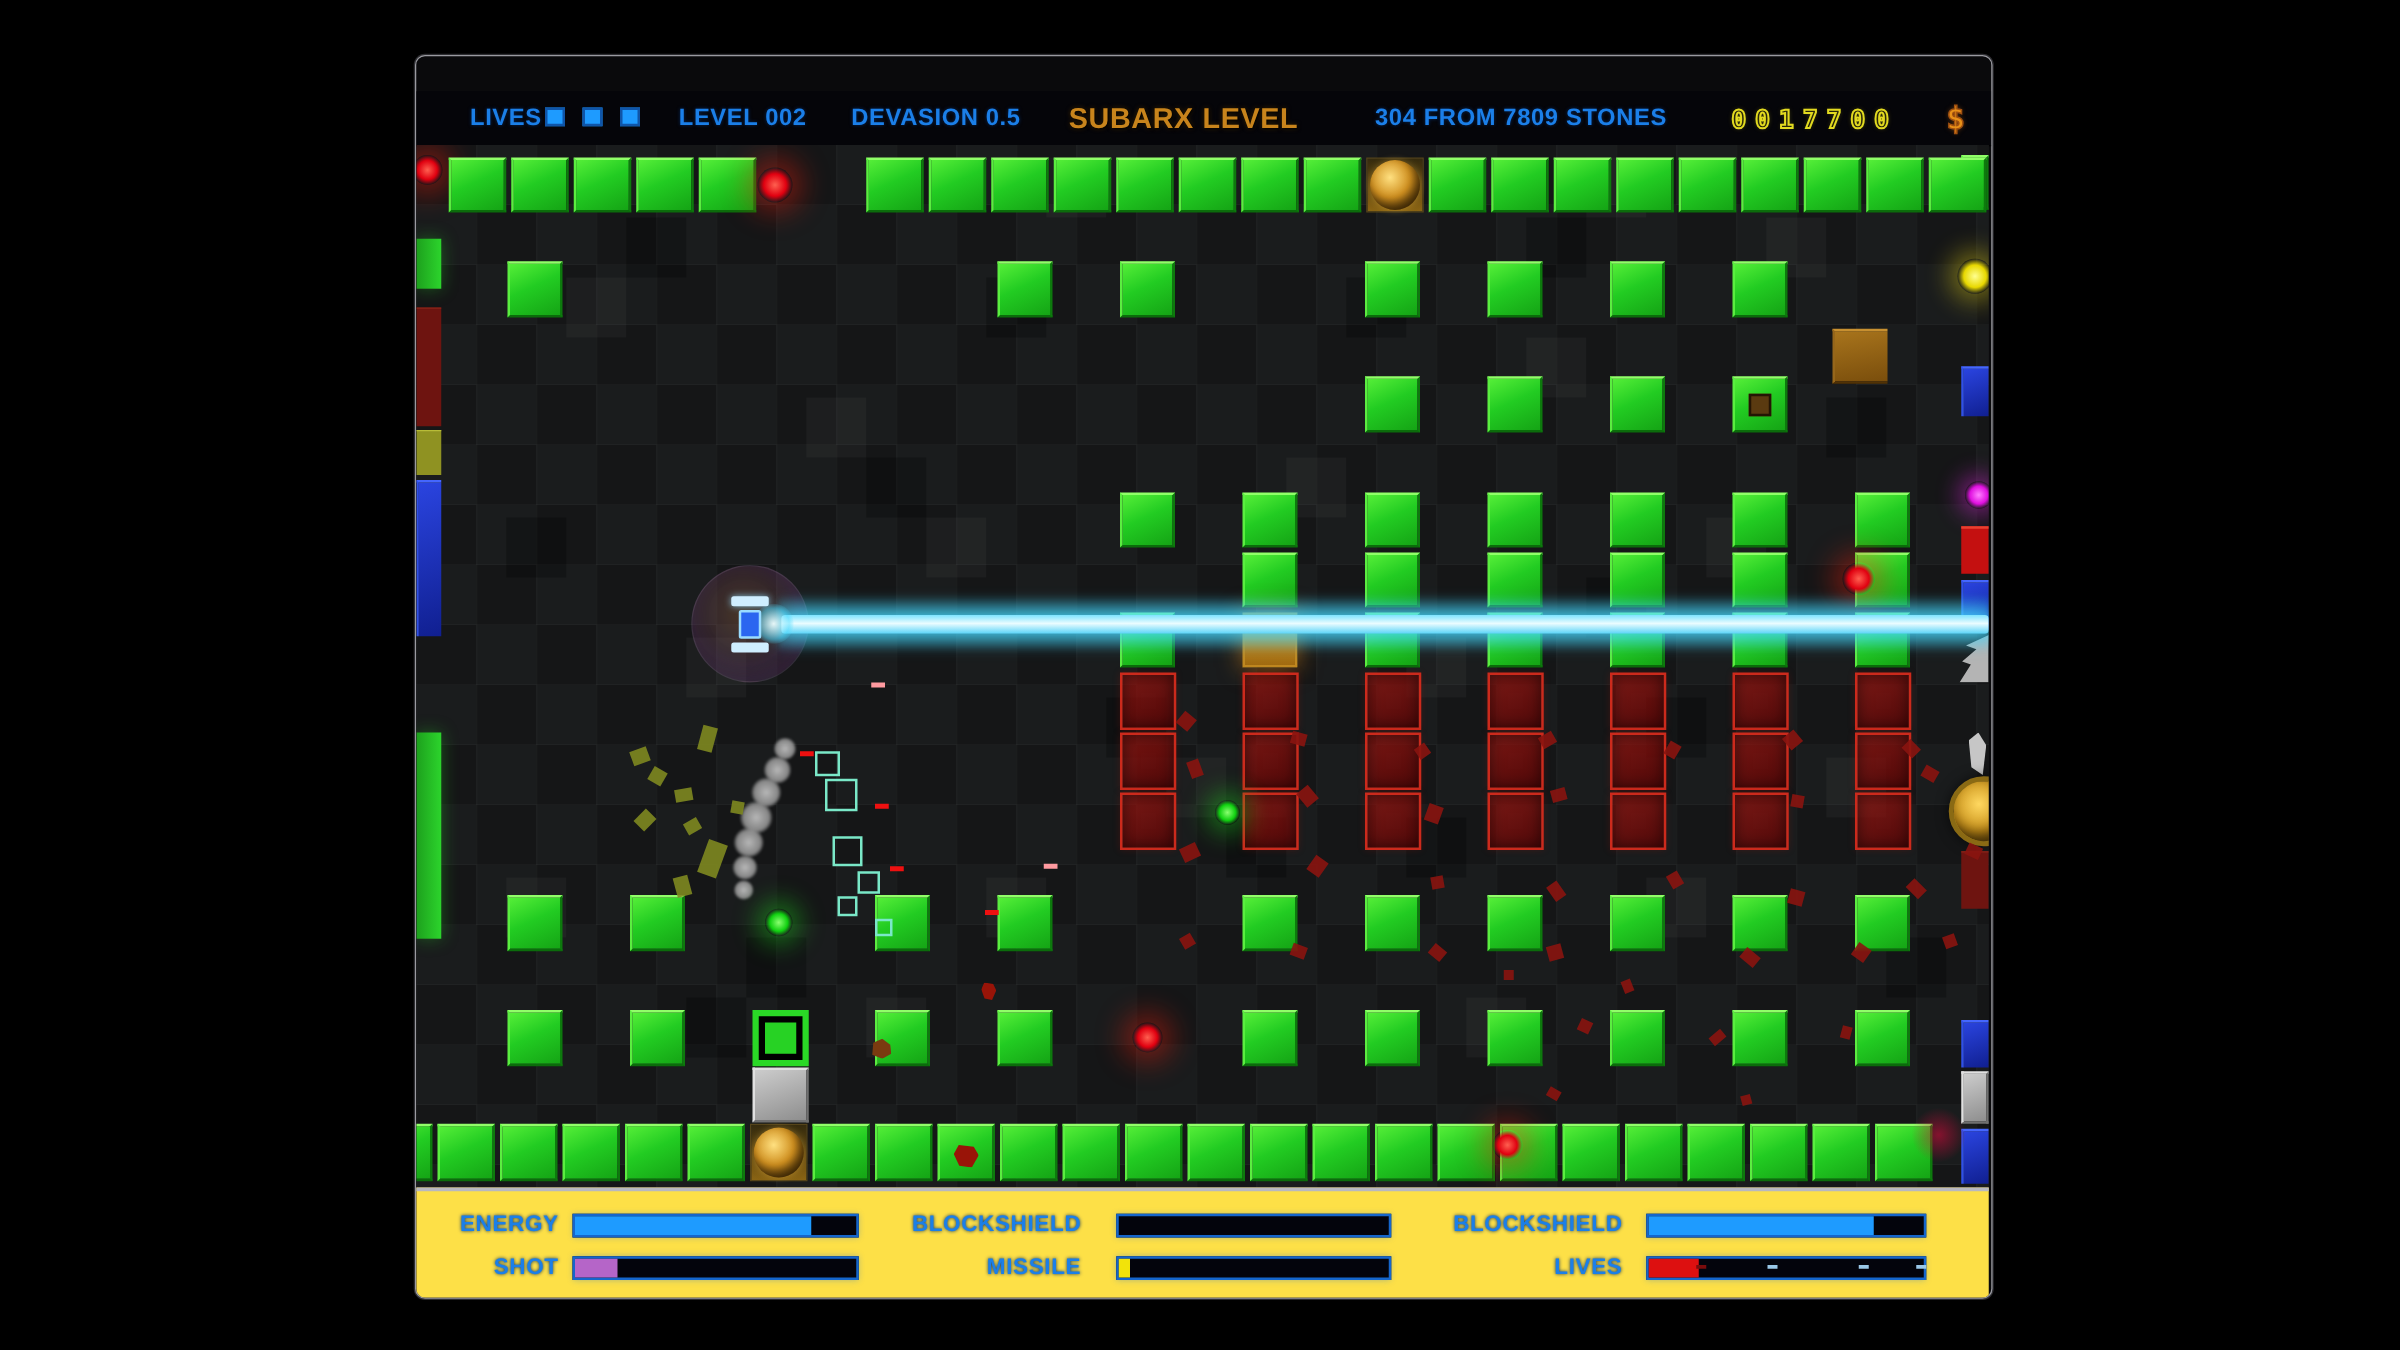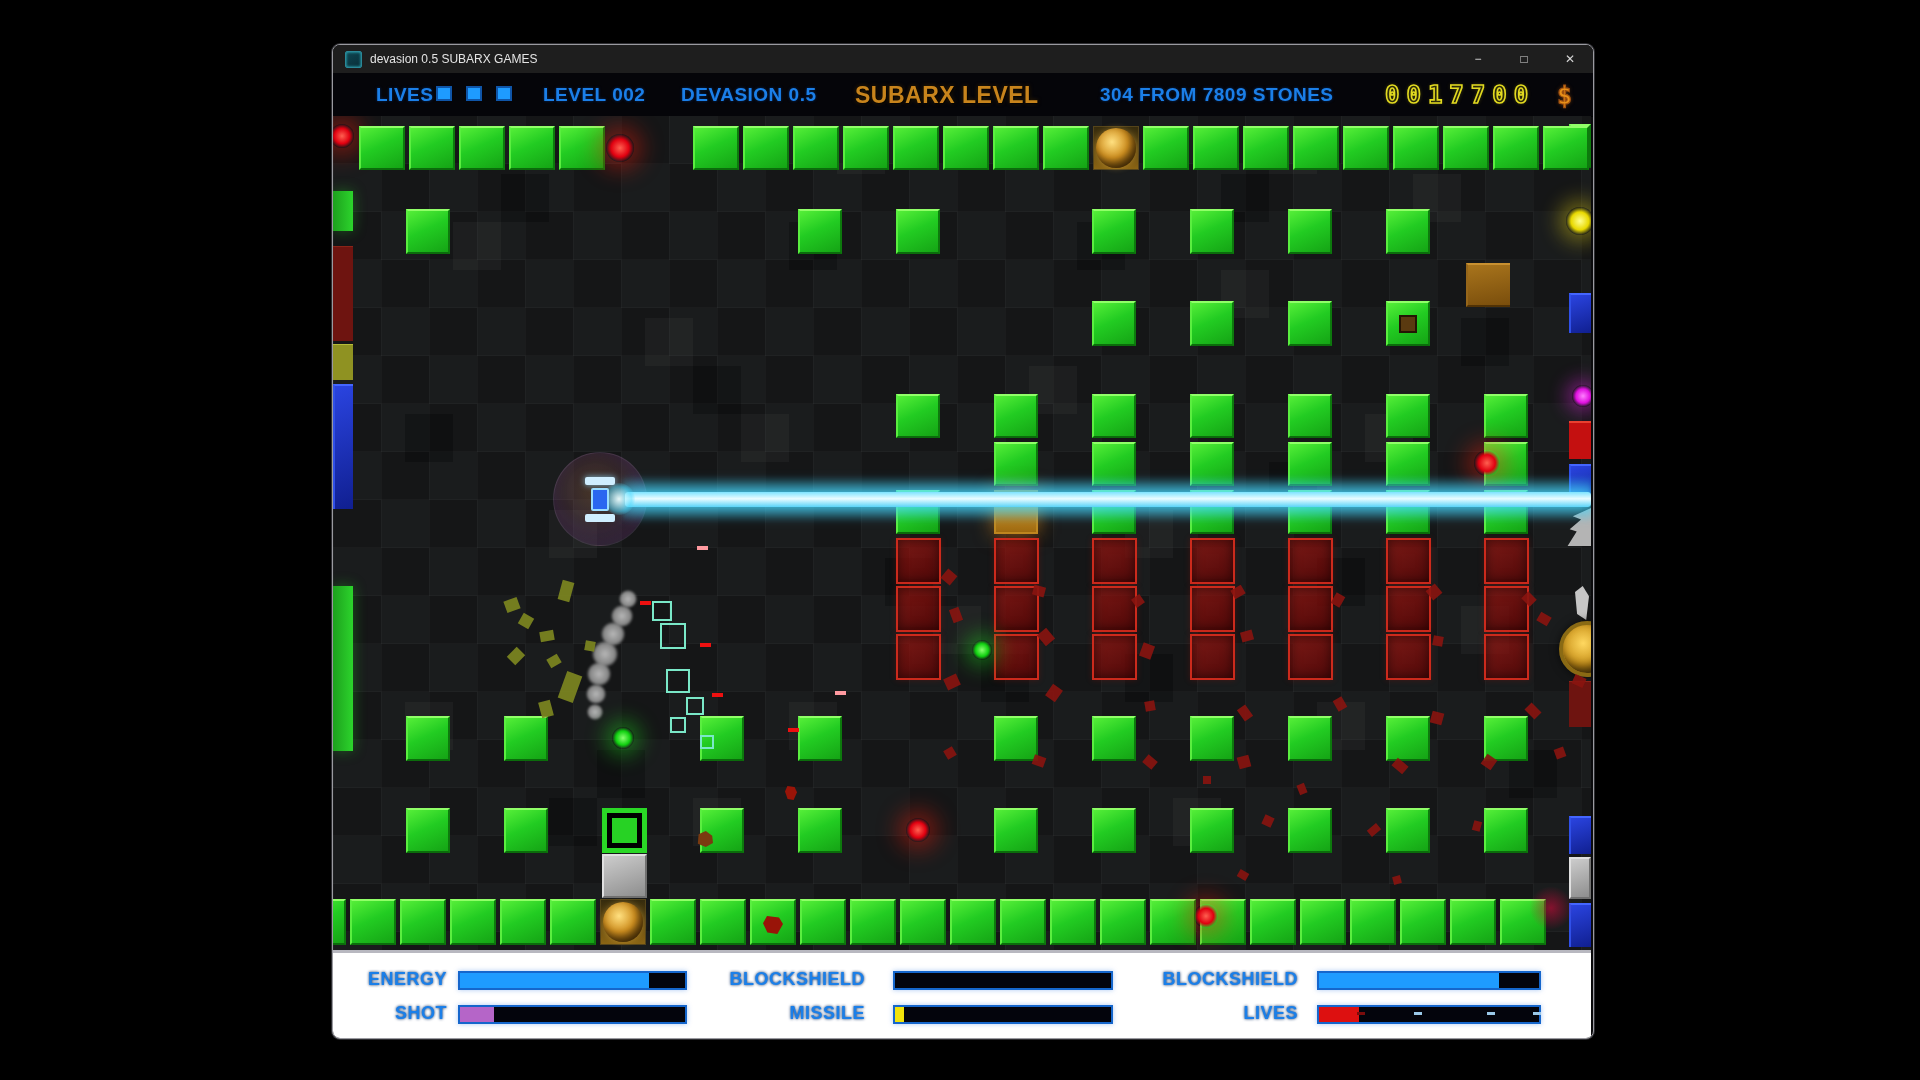--- a/index.html
+++ b/index.html
@@ -18,21 +18,21 @@
   .winbtn{width:46px;height:100%;display:flex;align-items:center;justify-content:center;
     color:#d6d6d6;font-size:12px;}
   
   .header{position:absolute;left:0;top:28px;right:0;height:43px;background:#050509;
     border-bottom:1px solid #000;}
   .hitem{position:absolute;top:50%;transform:translateY(-50%);color:#1b7fe8;font-weight:bold;
     font-size:19px;letter-spacing:.5px;text-shadow:0 0 3px #062a60;white-space:nowrap;}
   .lifesq{position:absolute;top:13px;width:16px;height:15px;background:#1e9bff;
     border:2px solid #0f55a8;box-sizing:border-box;}
   .brand{color:#c8841c;font-size:23px;text-shadow:1px 1px 2px #000,0 0 4px #402800;}
-  .score{font-family:"DejaVu Sans Mono",monospace;font-size:24px;letter-spacing:7px;
+  .score{font-family:"DejaVu Sans Mono",monospace;font-size:20px;letter-spacing:7px;
     color:rgba(20,20,0,.15);-webkit-text-stroke:1.6px #e2da20;text-shadow:0 0 4px rgba(220,210,30,.35);}
   .cur{color:#e89018;-webkit-text-stroke:1.2px #a05010;font-size:25px;font-weight:bold;
     font-family:"DejaVu Sans Mono",monospace;text-shadow:0 0 4px rgba(230,120,20,.5);}
   
   .field{position:absolute;left:0;top:71px;width:1258px;height:834px;overflow:hidden;
     background-color:#141516;
     background-image:
       repeating-linear-gradient(0deg, rgba(255,255,255,.028) 0 1px, rgba(0,0,0,0) 1px 48px),
       repeating-linear-gradient(90deg, rgba(255,255,255,.028) 0 1px, rgba(0,0,0,0) 1px 48px),
       repeating-conic-gradient(#1a1c1d 0% 25%, #151617 25% 50%);
@@ -101,49 +101,34 @@
      filter:blur(2px);}
   .beamcore{background:linear-gradient(180deg,#7ee4ff,#eafcff 45%,#5ad4f8);border-radius:3px;
      box-shadow:0 0 16px 4px rgba(80,220,255,.8);}
   .flare{border-radius:50%;background:radial-gradient(circle,rgba(240,255,255,.95),rgba(80,220,255,.5) 55%,rgba(0,180,255,0) 75%);}
   .ship{background:transparent;}
   .ship::before{content:'';position:absolute;left:2px;right:2px;top:0;height:8px;background:#cfeeff;
      border-radius:2px;box-shadow:0 37px 0 #cfeeff,0 0 6px rgba(140,220,255,.8);}
   .ship::after{content:'';position:absolute;left:8px;right:8px;top:11px;bottom:11px;background:#2a66f0;
      border:2px solid #9adcff;border-radius:2px;}
   
-  .hud{position:absolute;left:0;top:905px;width:1258px;height:88px;background:#ffffff;
+  .hud{position:absolute;left:0;top:905px;width:1258px;height:88px;background:#fde047;
      border-top:3px solid #b8b8c0;}
   .hud-label{position:absolute;color:#1b7fe8;font-weight:bold;font-size:18px;text-align:right;
      text-shadow:0 0 3px #062a60;letter-spacing:.5px;}
   .bar{position:absolute;height:15px;background:#03040c;border:2px solid #1566cc;
      box-shadow:0 0 5px rgba(20,100,220,.35);}
   .fill{position:absolute;left:0;top:0;bottom:0;}
   .tick{position:absolute;top:5px;width:8px;height:3px;}
 </style>
 </head>
 <body>
 
 <div class="window">
 
-  <div class="titlebar">
-    <div class="appicon"></div>
-    <div class="apptitle">devasion 0.5 SUBARX GAMES</div>
-    <div class="winbtns">
-      <div class="winbtn">
-        <span>−</span>
-      </div>
-      <div class="winbtn">
-        <span>□</span>
-      </div>
-      <div class="winbtn">
-        <span>✕</span>
-      </div>
-    </div>
-  </div>
 
   <div class="header">
     <div class="hitem" style="left:43px">LIVES</div>
     <div id="lives">
         <div class="lifesq" style="left: 103px;"></div>
         <div class="lifesq" style="left: 133px;"></div>
         <div class="lifesq" style="left: 163px;"></div>
       </div>
     <div class="hitem" style="left:210px">LEVEL 002</div>
     <div class="hitem" style="left:348px">DEVASION 0.5</div>

